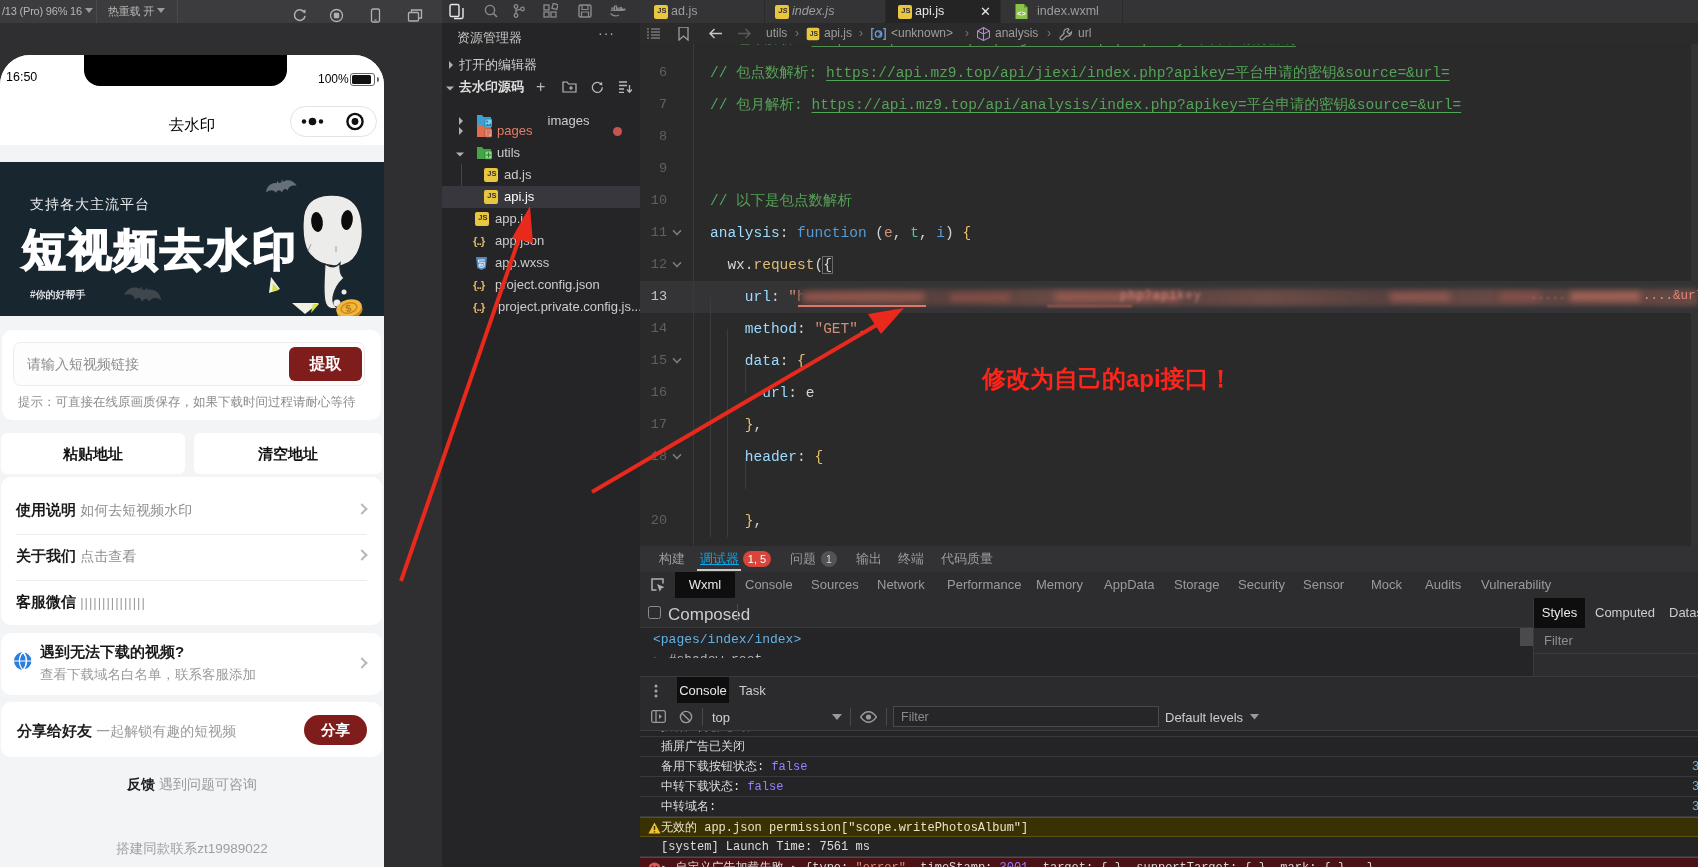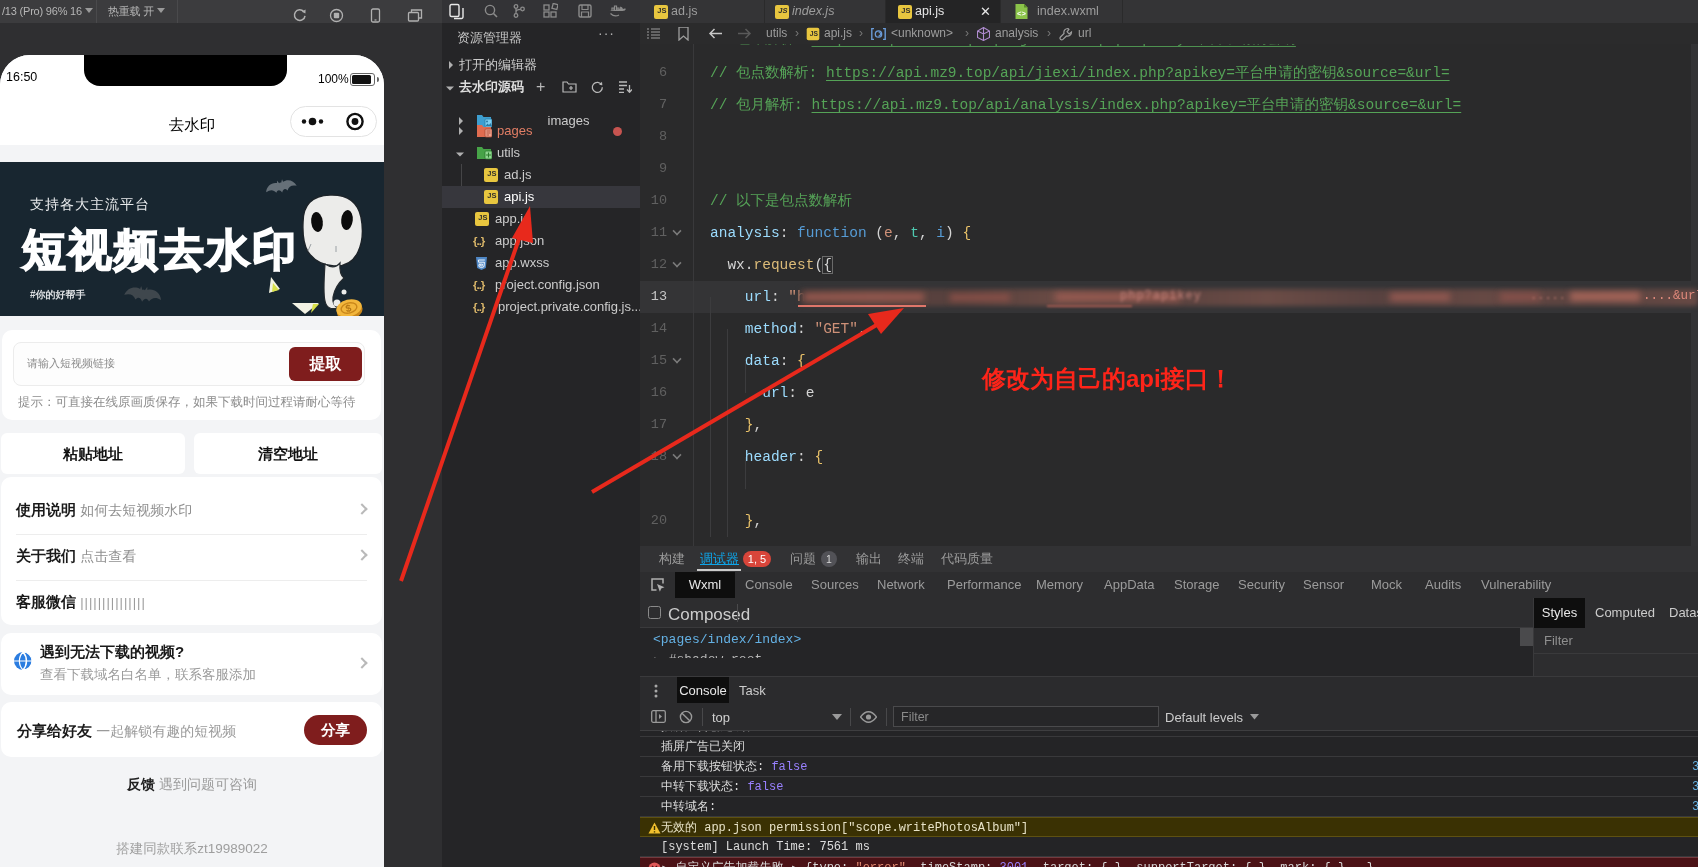--- a/index.html
+++ b/index.html
@@ -131,21 +131,21 @@
           <g transform="translate(349,146) rotate(-14)">
             <ellipse cx="0" cy="3" rx="13" ry="8.5" fill="#c9861a"></ellipse>
             <ellipse cx="0" cy="0" rx="13" ry="8.5" fill="#f2b63c"></ellipse>
             <ellipse cx="0" cy="0" rx="8" ry="5" fill="none" stroke="#c9861a" stroke-width="1.4"></ellipse>
             <text x="-3.5" y="3.5" font-size="10" font-weight="bold" fill="#b57614">$</text>
           </g>
         </svg>
       </div>
       <div class="card" style="left:2px;top:275px;width:379px;height:90px;">
         <div class="abs" style="left:11px;top:12px;width:352px;height:44px;border:1px solid #ececec;border-radius:8px;background:#fdfdfd;"></div>
-        <div class="abs" style="left:25px;top:26px;font-size:11px;color:#8c8c8c;">请输入短视频链接</div>
+        <div class="abs" style="left:25px;top:26px;font-size:14px;color:#8c8c8c;">请输入短视频链接</div>
         <div class="abs greenbtn" style="left:287px;top:17px;width:73px;height:34px;border-radius:6px;text-align:center;line-height:34px;font-size:16px;">提取</div>
         <div class="abs" style="left:16px;top:64px;font-size:12.5px;color:#8c8c8c;white-space:nowrap;">提示：可直接在线原画质保存，如果下载时间过程请耐心等待</div>
       </div>
       <div class="card" style="left:1px;top:378px;width:184px;height:41px;border-radius:6px;"></div>
       <div class="card" style="left:194px;top:378px;width:188px;height:41px;border-radius:6px;"></div>
       <div class="abs" style="left:1px;top:378px;width:184px;height:41px;text-align:center;line-height:41px;font-size:15px;font-weight:bold;color:#111;z-index:3;">粘贴地址</div>
       <div class="abs" style="left:194px;top:378px;width:188px;height:41px;text-align:center;line-height:41px;font-size:15px;font-weight:bold;color:#111;z-index:3;">清空地址</div>
       <div class="card" style="left:1px;top:422px;width:381px;height:148px;">
         <div class="abs" style="left:15px;top:24px;font-size:15px;font-weight:bold;color:#1a1a1a;">使用说明 <span style="font-weight:normal;color:#8f8f8f;font-size:14px;">如何去短视频水印</span></div>
         <div class="chev" style="left:357px;top:28px;"></div>

